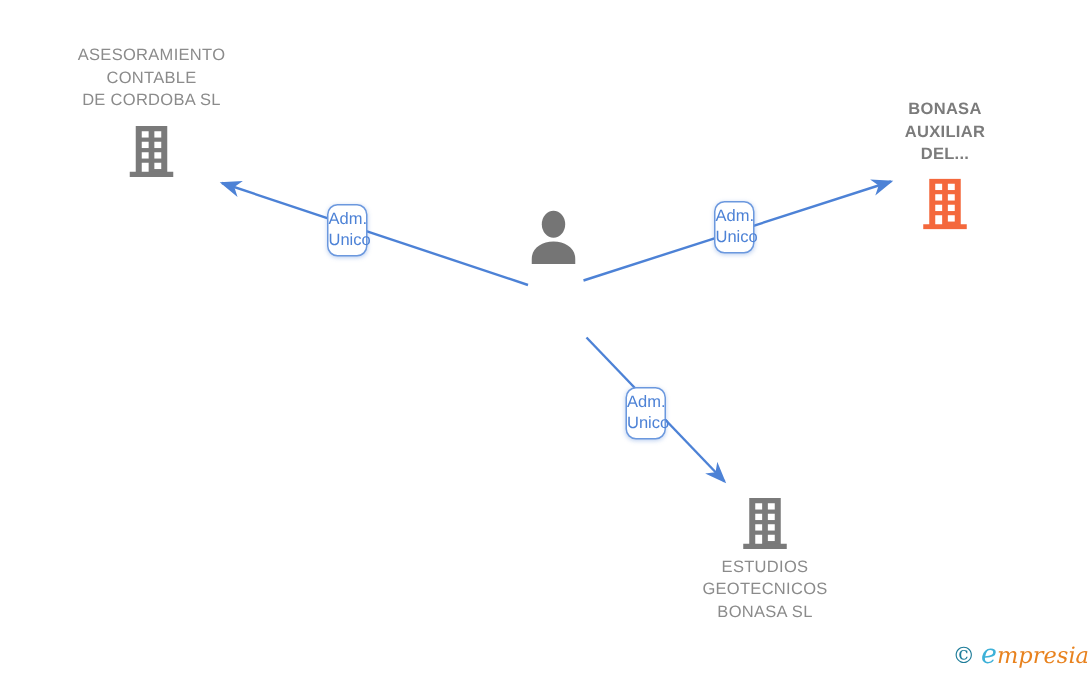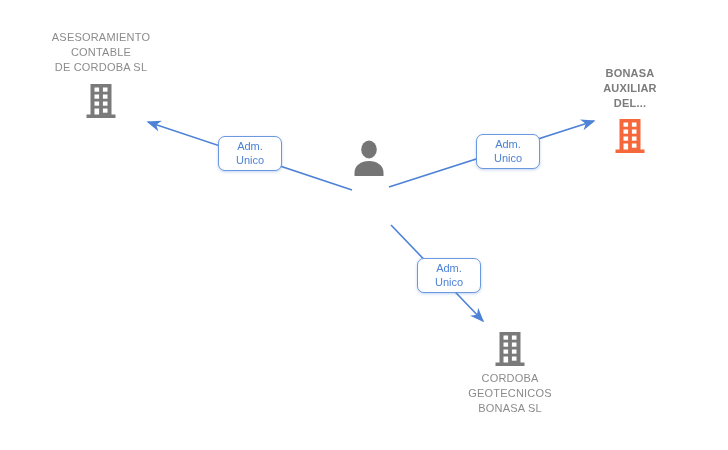--- a/index.html
+++ b/index.html
@@ -15,21 +15,21 @@
   .bicon{width:30px;height:34px;margin-top:9px;color:var(--gray-icon,#7a7a7a);}
   .bicon.orange{width:34px;height:34px;margin-top:8px;color:var(--orange,#f4683c);}
   .n1{left:18px;top:30px;width:166px;}
   .n2{left:558px;top:30px;width:144px;}
   .n3{left:438px;top:332px;width:144px;}
   .n3 .bicon{margin-top:0;}
   .n3 .cname{margin-top:5px;}
   .pnode{left:297px;top:129px;width:144px;}
   .picon{width:36px;height:36px;margin-top:11px;color:var(--person,#757575);}
   .edge-label{
-    position:absolute;z-index:3;width:64px;box-sizing:border-box;background:#fff;
+    position:absolute;z-index:3;width:27px;box-sizing:border-box;background:#fff;
     border:1px solid #6b98de;border-radius:7px;padding:2px 0 3px;
     font-size:11px;line-height:14px;text-align:center;color:var(--blue,#4d82d6);
     box-shadow:0 1px 3px rgba(77,130,214,.35);
   }
   .el1{left:218px;top:136px;}
   .el2{left:476px;top:134px;}
   .el3{left:417px;top:258px;}
   .watermark{
     position:absolute;right:2px;bottom:3px;z-index:4;cursor:pointer;
     font-family:"DejaVu Serif",serif;font-style:italic;font-size:15px;white-space:nowrap;
@@ -100,33 +100,36 @@
     <svg class="picon" viewBox="0 0 36 36">
         <use href="#sym-person" fill="currentColor"></use>
       </svg>
   </div>
 
   <div class="node n3">
     <svg class="bicon" viewBox="0 0 30 34">
         <use href="#sym-building" fill="currentColor"></use>
       </svg>
     <div class="cname">
-      <div>CORDOBA</div>
+      <div>ESTUDIOS</div>
       <div>GEOTECNICOS</div>
       <div>BONASA SL</div>
     </div>
   </div>
 
   <div class="edge-label el1">
     <div>Adm.</div>
     <div>Unico</div>
   </div>
   <div class="edge-label el2">
     <div>Adm.</div>
     <div>Unico</div>
   </div>
   <div class="edge-label el3">
     <div>Adm.</div>
     <div>Unico</div>
   </div>
 
+  <div class="watermark">
+    <span class="wm-c">©</span><span class="wm-e">e</span><span class="wm-rest">mpresia</span>
+  </div>
 
 </div>
 
 </body></html>

